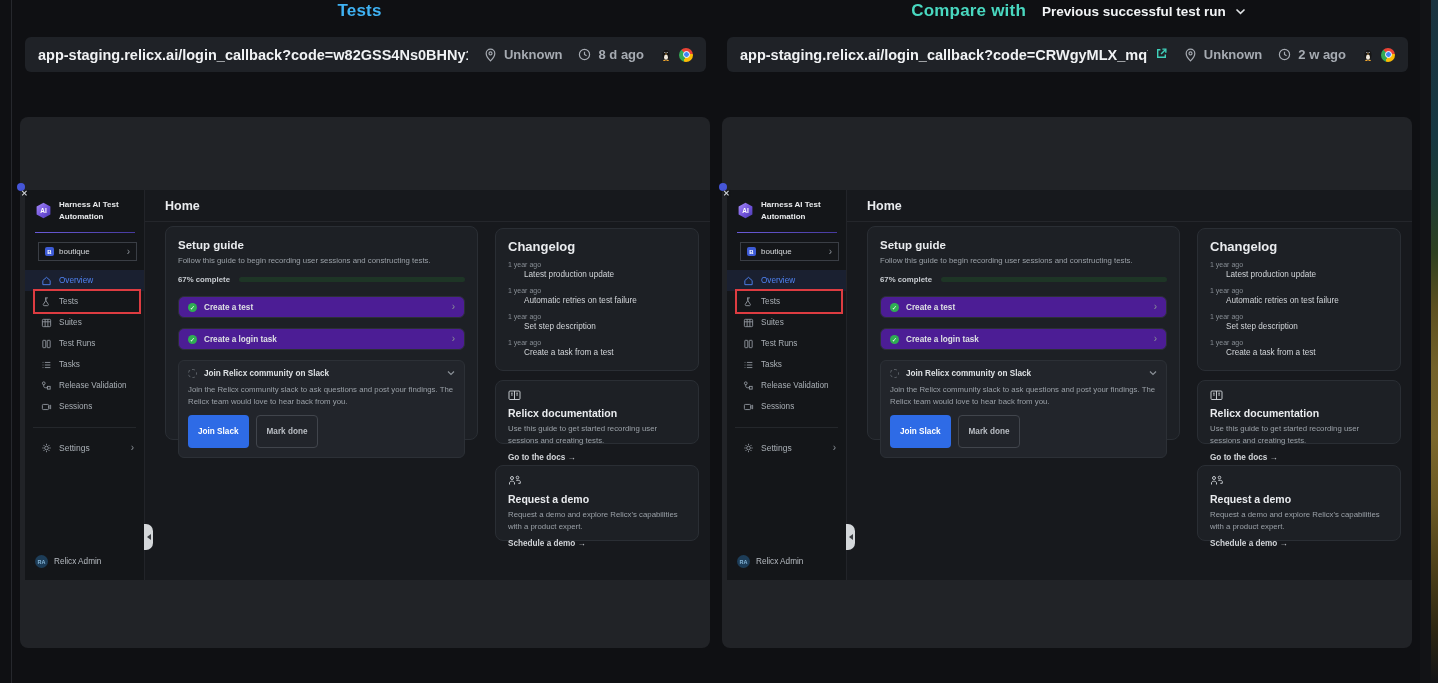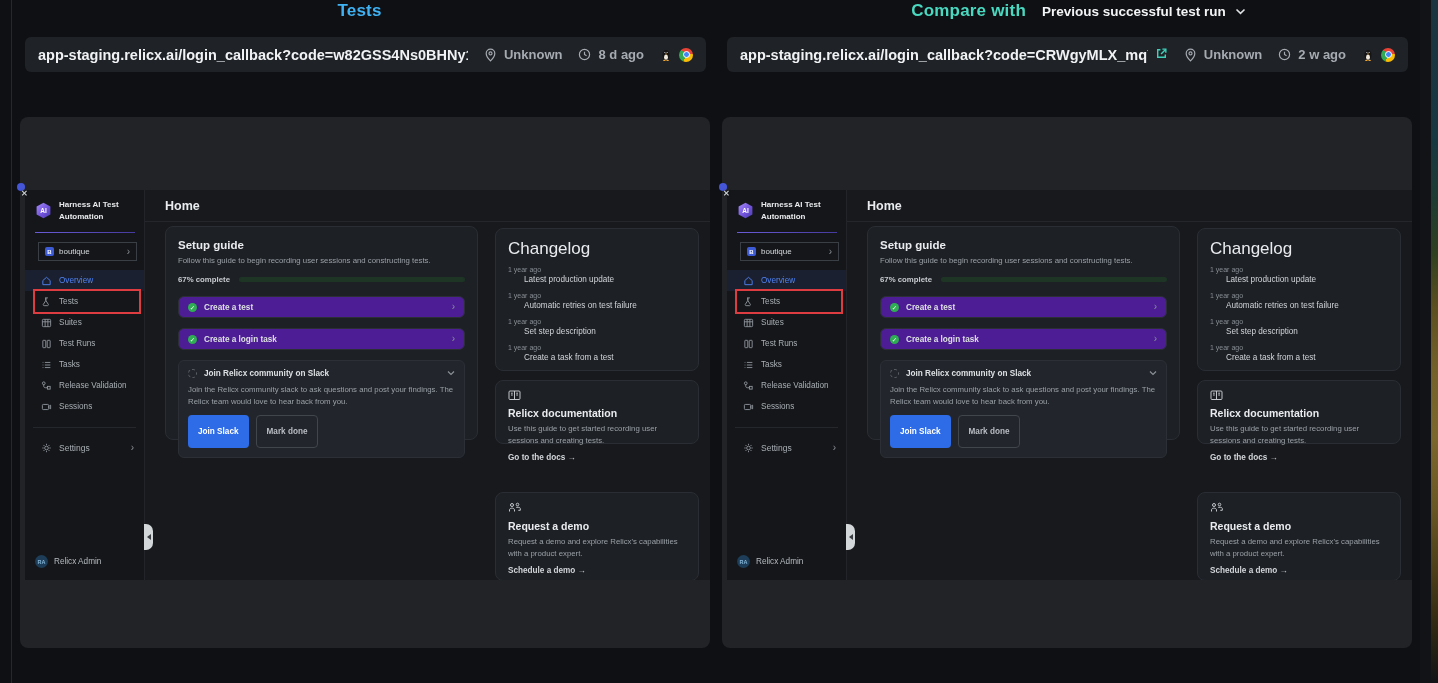--- a/index.html
+++ b/index.html
@@ -113,26 +113,26 @@
   .btn-join { background:#2e6be6; color:#fff; font-size:8.2px; font-weight:bold;
     padding:12px 10px; border-radius:4px; border:none; cursor:pointer; }
   .btn-mark { background:transparent; color:#b9bdc3; font-size:8.2px; font-weight:bold;
     padding:4px 10px; border-radius:4px; border:1px solid #41454c; cursor:pointer; }
   .chev-dn { margin-left:auto; color:#8a9097; }
   .chev-dn svg, .chev-end svg { stroke:#8a9097; fill:none; stroke-width:1.2; }
   .chev-end { margin-left:auto; color:#8a9097; font-size:10px; line-height:1; }
 
   .col-card { left:350px; width:204px; }
   .changelog-card { top:38px; height:143px; }
-  .cl-title { font-size:17px; font-weight:normal; color:#e9ebee; margin:10px 12px 7px; }
+  .cl-title { font-size:13px; font-weight:bold; color:#e9ebee; margin:10px 12px 7px; }
   .cl-entry { margin:0 12px 8px; }
   .cl-time { font-size:7px; color:#878d94; }
   .cl-text { font-size:8.2px; color:#d2d5d9; margin-top:2px;padding-left:16px; }
   .docs-card { top:190px; height:64px; }
-  .demo-card { top:302px; height:89px; }
+  .demo-card { top:275px; height:76px; }
   .mini-card-inner { padding:9px 12px; }
   .mini-icon { margin-bottom:4px; }
   .mini-icon svg { stroke:#c3c7cc; fill:none; stroke-width:1; }
   .mini-title { font-size:10.5px; font-weight:bold; color:#e9ebee; margin-bottom:4px; }
   .mini-body { font-size:7.8px; color:#9aa0a7; line-height:1.5; }
   .mini-link { font-size:8.2px; font-weight:bold; color:#d2d5d9; margin-top:7px; cursor:pointer; }
 
   
   .pre-strip { position:absolute; right:7px; top:0; width:11px; height:683px; background:#121316; }
   .edge-strip { position:absolute; right:0; top:0; width:7px; height:683px;

